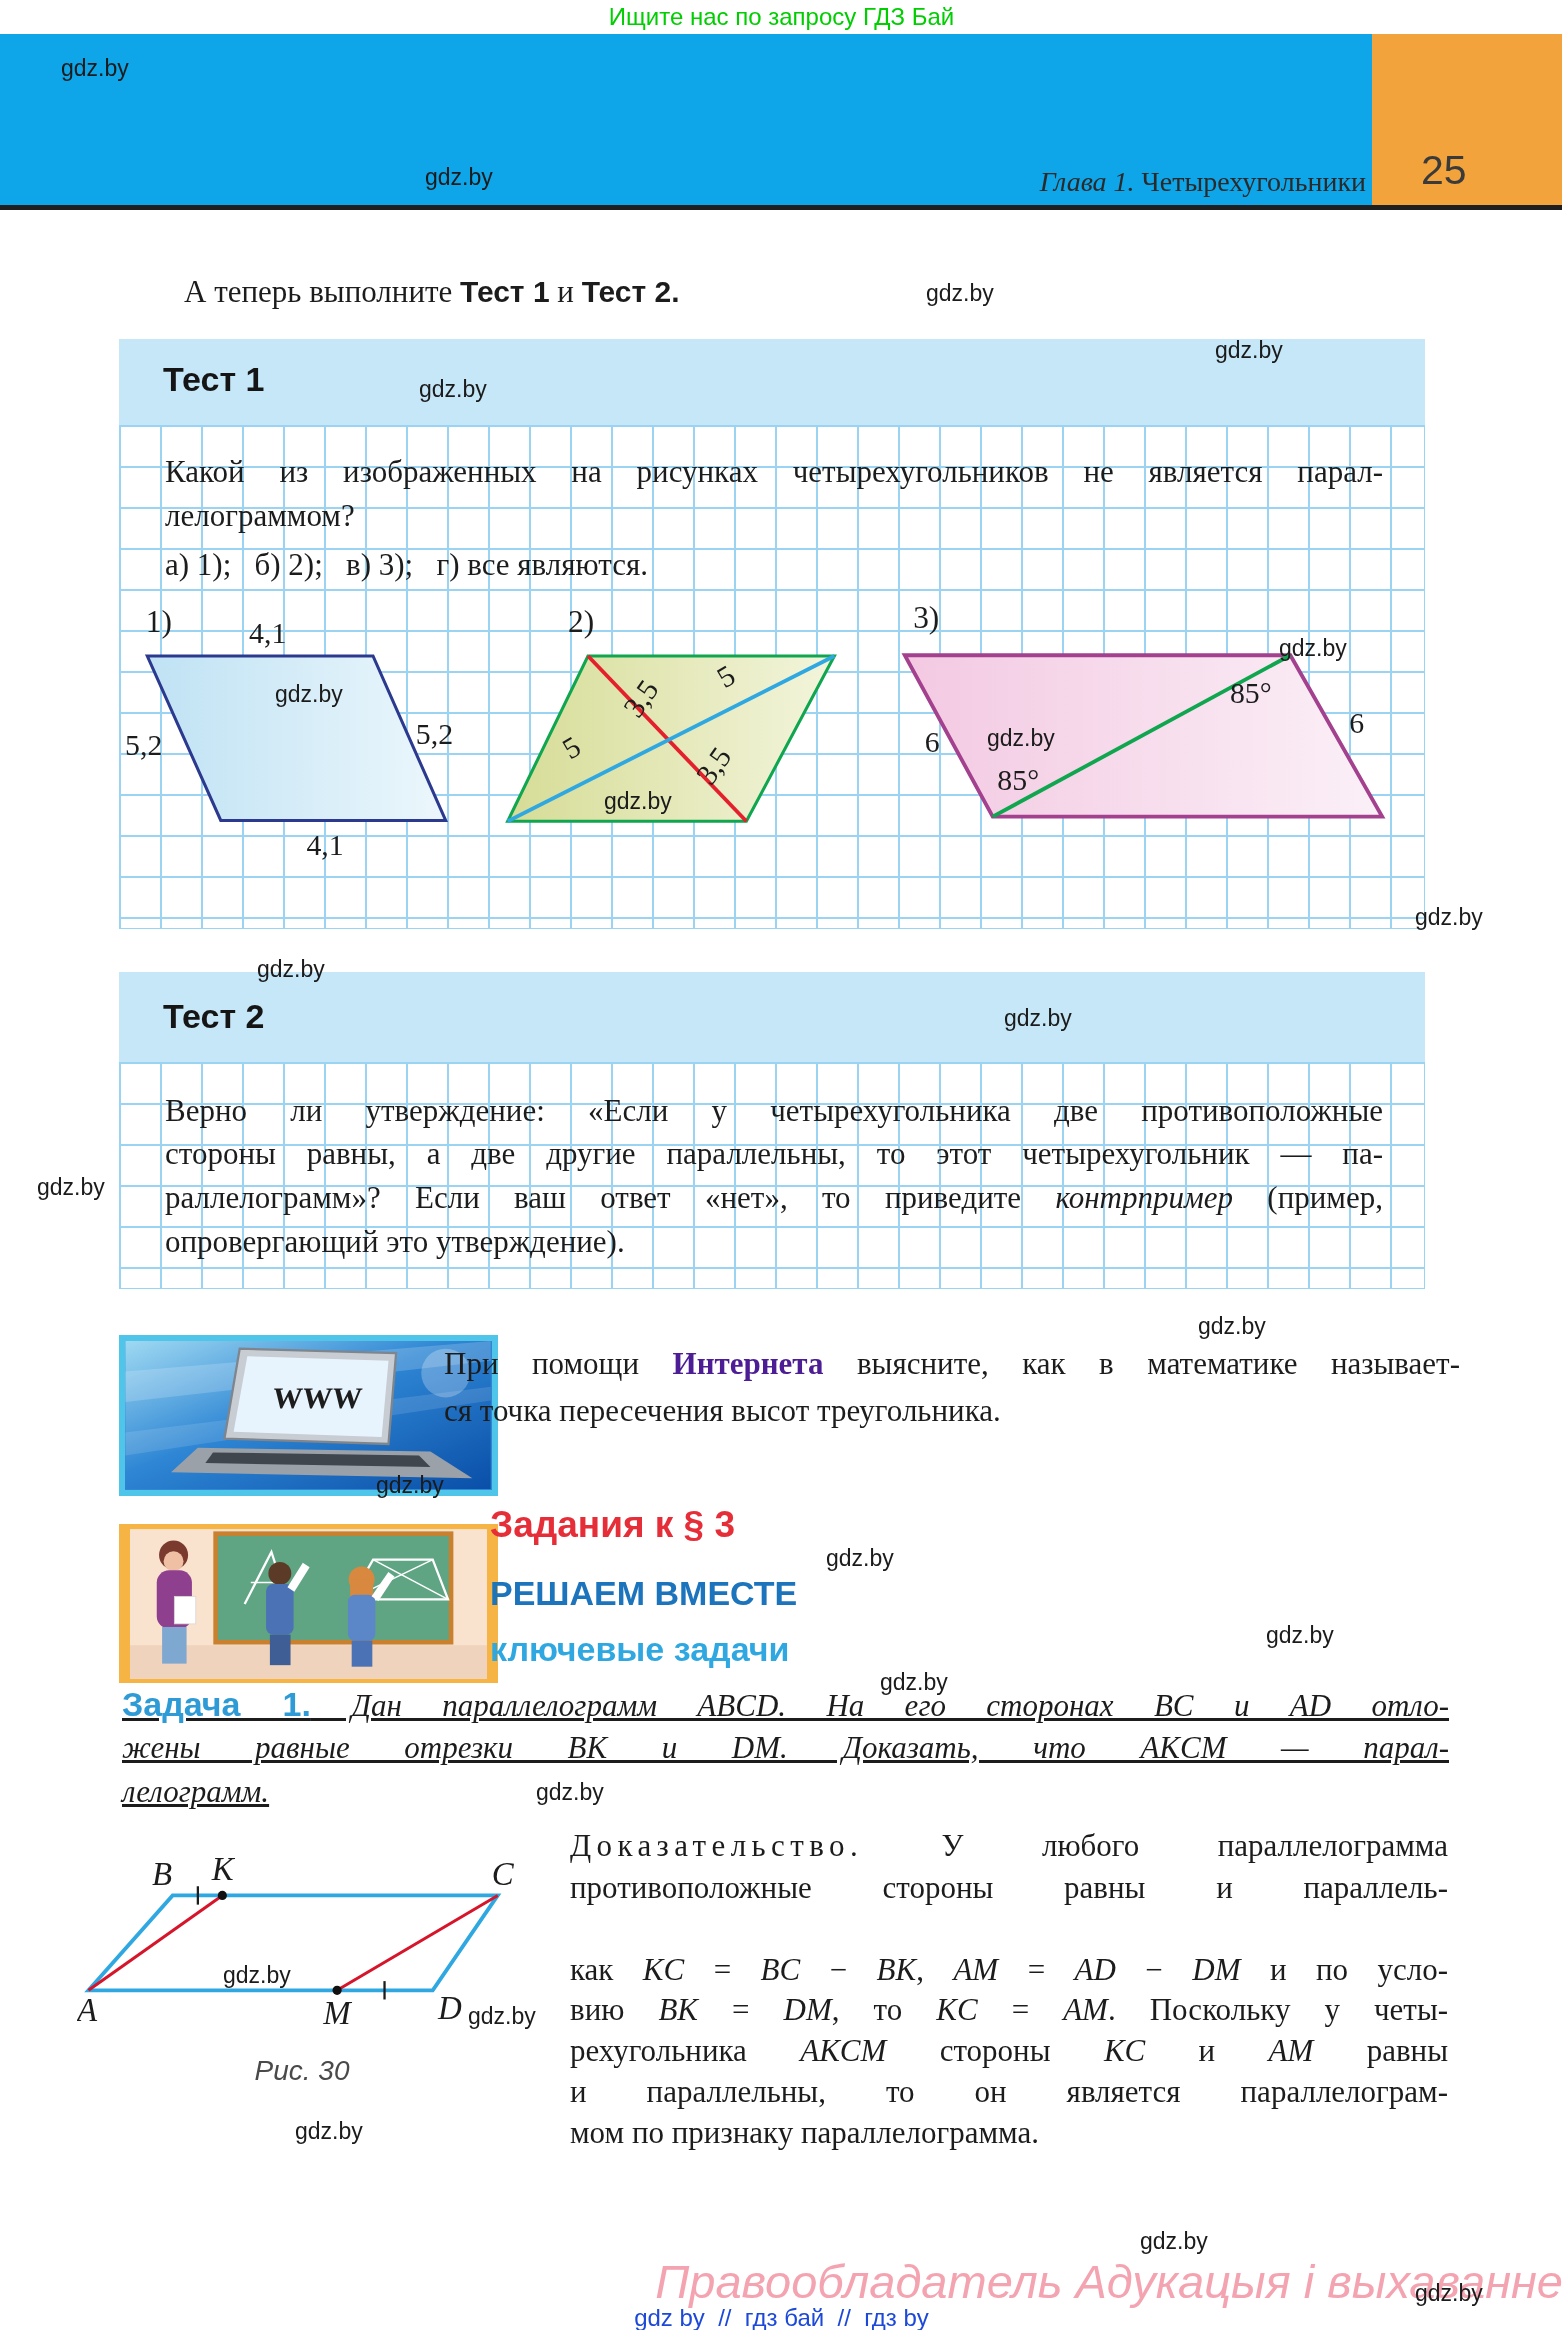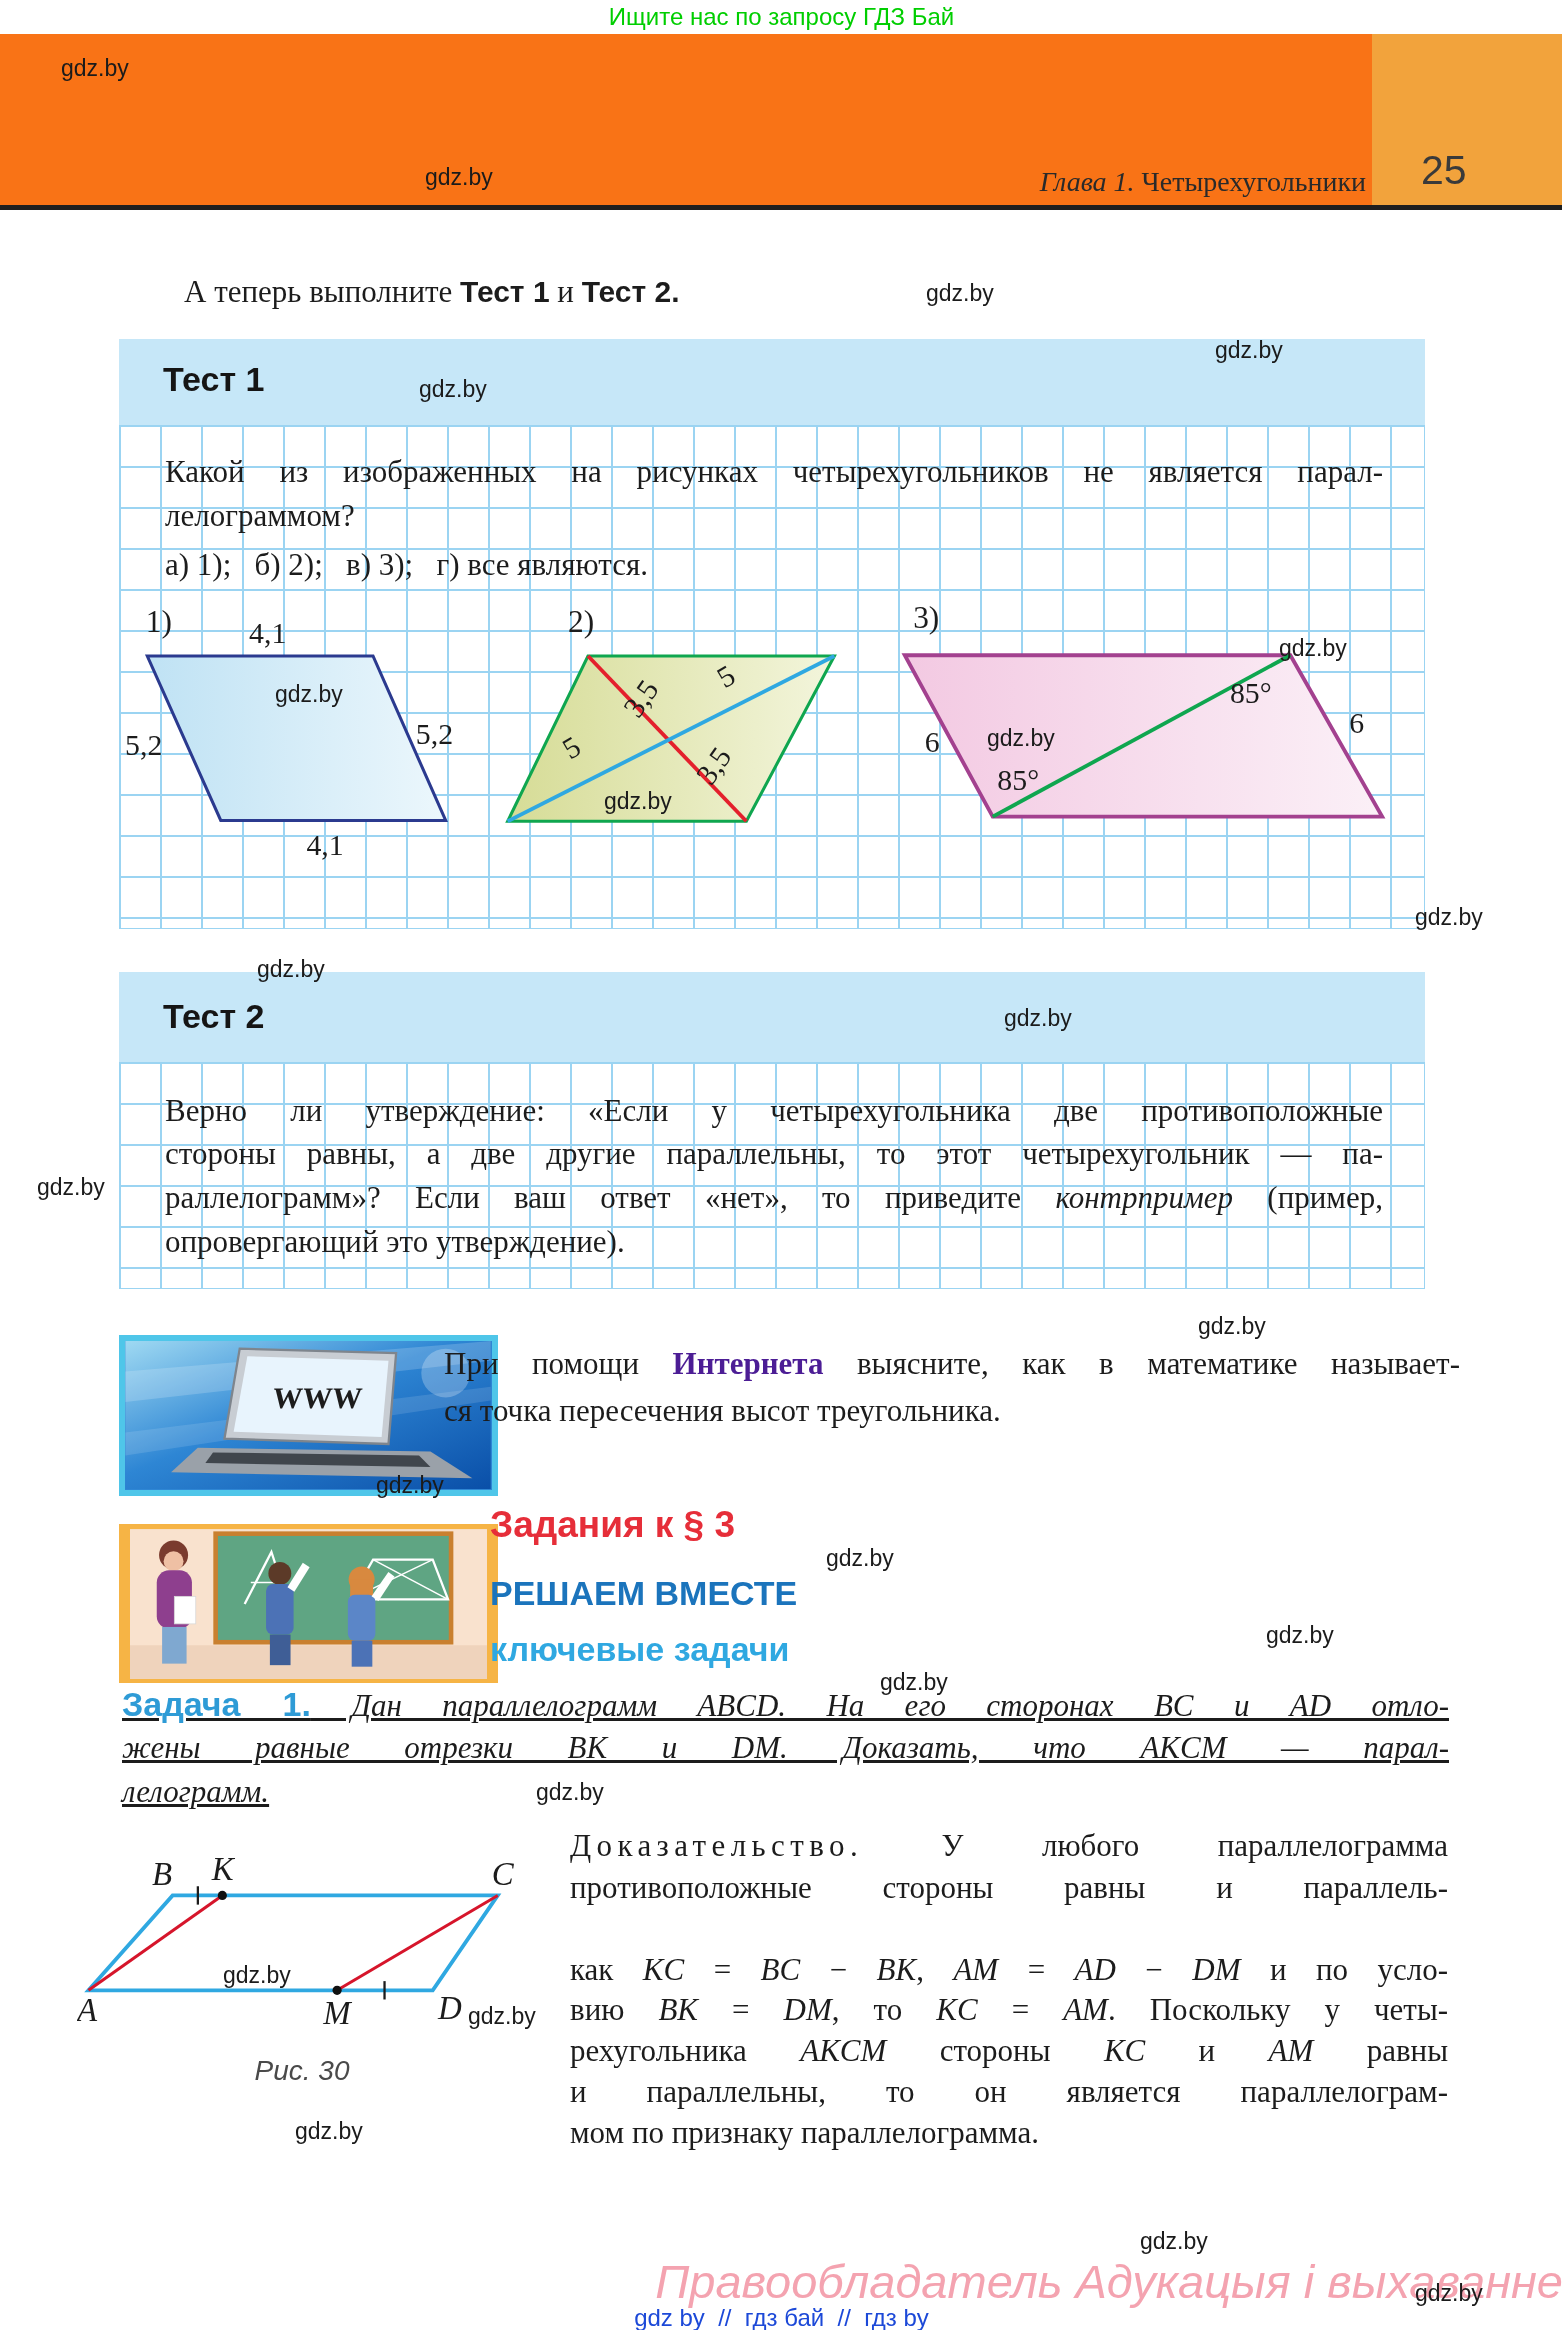--- a/index.html
+++ b/index.html
@@ -4,21 +4,21 @@
 <style>
   html,body {margin:0; padding:0; background:#888;}
   .page {position:relative; width:1563px; height:2330px; background:#ffffff; overflow:hidden;
          font-family:"Liberation Serif", serif; color:#1c1c1c;}
 
   .wm {position:absolute; font-family:"Liberation Sans", sans-serif; font-size:23px; color:#1b1b1b; white-space:nowrap;}
 
   .top-note {position:absolute; top:3.1px; left:0; right:0; text-align:center;
              font-family:"Liberation Sans", sans-serif; font-size:24px; color:#00ce00;}
 
-  .hdr {position:absolute; left:0; top:34px; width:1563px; height:171px; background:#f97316;
+  .hdr {position:absolute; left:0; top:34px; width:1563px; height:171px; background:#0ea5e9;
         border-bottom:5.4px solid #1f1f1f; box-sizing:content-box;}
   .chapter {position:absolute; right:197px; top:132px; font-size:28px; color:#2a2a2a; white-space:nowrap;}
   .pagebox {position:absolute; right:0; top:0; width:191px; height:171px; background:#F2A33C;}
   .pagenum {position:absolute; left:49px; top:113px; font-family:"Liberation Sans", sans-serif;
             font-size:41px; color:#3a3a3a;}
 
   .intro {position:absolute; left:184px; top:274px; font-size:31px; white-space:nowrap;}
   .intro b {font-family:"Liberation Sans", sans-serif; font-size:30px;}
 
   .tbox {position:absolute; left:119px; width:1306px;}

